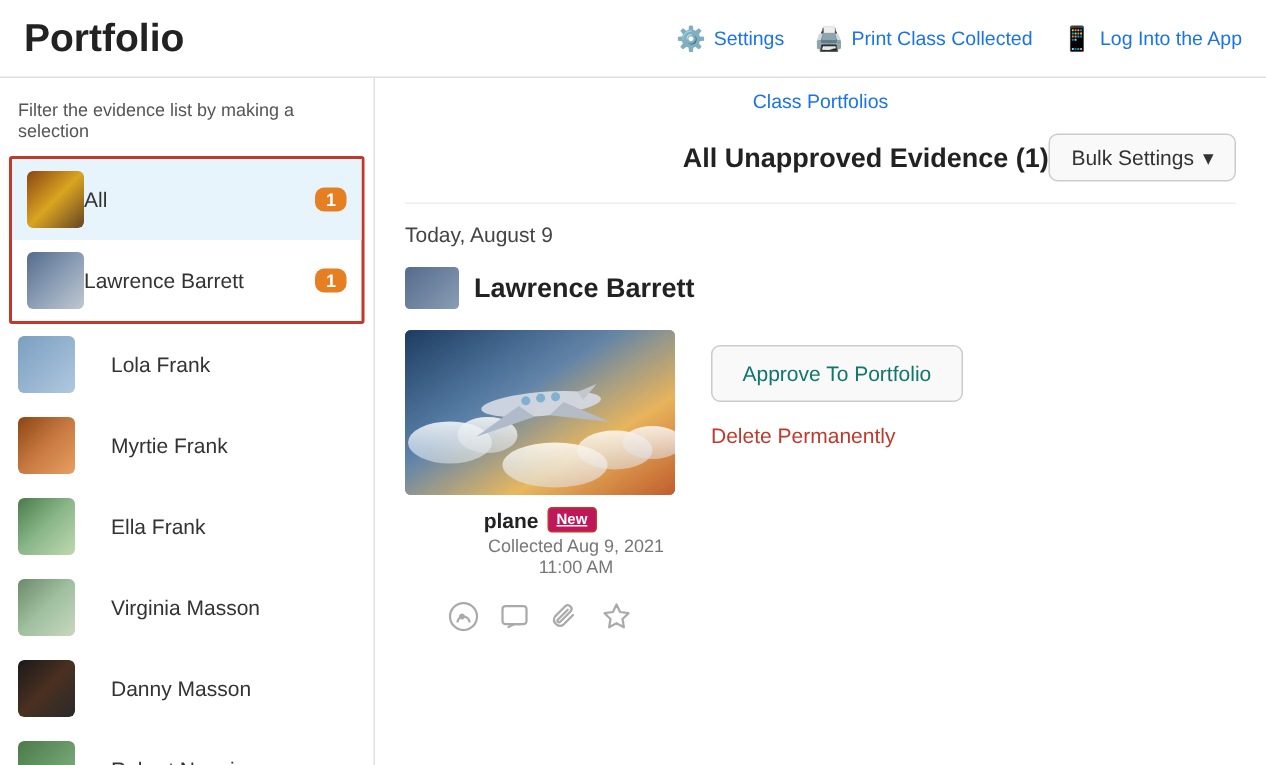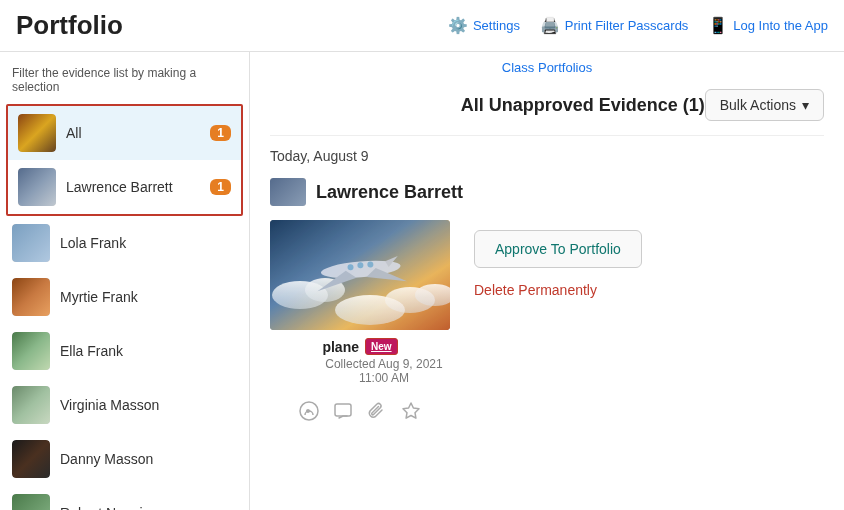--- a/index.html
+++ b/index.html
@@ -11,28 +11,28 @@
     .header-actions { display: flex; align-items: center; gap: 20px; }
     .header-action-item { display: flex; align-items: center; gap: 5px; color: #1a73e8; font-size: 13px; cursor: pointer; text-decoration: none; }
     .header-icon { font-size: 16px; }
 
     
     .main-layout { display: flex; height: calc(510px - 50px); }
 
     
     .sidebar { width: 250px; border-right: 1px solid #e0e0e0; padding: 10px 0; overflow-y: auto; flex-shrink: 0; }
     .sidebar-filter-text { font-size: 12px; color: #555; padding: 4px 12px 10px; }
-    .sidebar-item { display: flex; align-items: center; gap: 10px; padding: 8px 12px; cursor: pointer; position: relative; }
+    .sidebar-item { display: flex; align-items: center; gap: 24px; padding: 8px 12px; cursor: pointer; position: relative; }
     .sidebar-avatar { width: 38px; height: 38px; border-radius: 4px; overflow: hidden; flex-shrink: 0; background: #ccc; }
     .sidebar-name { flex: 1; font-size: 14px; color: #333; line-height: 1.3; }
     .badge { background: #e67e22; color: #fff; border-radius: 6px; font-size: 12px; padding: 1px 7px; font-weight: 600; }
 
     
     .sidebar-red-group { border: 2px solid #c0392b; margin: 0 6px; border-radius: 2px; }
-    .sidebar-red-item { display: flex; align-items: center; gap: 10px; padding: 8px 10px; cursor: pointer; }
+    .sidebar-red-item { display: flex; align-items: center; padding: 8px 10px; cursor: pointer; }
     .sidebar-red-item.highlight { background: #e8f4fb; }
 
     
     .content { flex: 1; padding: 0 20px; overflow-y: auto; }
     .content-top-bar { display: flex; justify-content: center; padding: 8px 0 4px; }
     .class-portfolios-link { color: #1a73e8; font-size: 13px; cursor: pointer; }
 
     .content-header { display: flex; align-items: center; justify-content: flex-end; padding: 10px 0 14px; border-bottom: 1px solid #eee; }
     .content-title { font-size: 18px; font-weight: 600; color: #222; }
     .bulk-actions-btn { display: flex; align-items: center; gap: 6px; border: 1px solid #ccc; border-radius: 6px; padding: 7px 14px; font-size: 14px; color: #333; cursor: pointer; background: #f9f9f9; }
@@ -69,21 +69,21 @@
 
   <div class="header">
     <div class="header-title">Portfolio</div>
     <div class="header-actions">
       <a class="header-action-item">
         <span class="header-icon">⚙️</span>
         <span>Settings</span>
       </a>
       <a class="header-action-item">
         <span class="header-icon">🖨️</span>
-        <span>Print Filter Passcards</span>
+        <span>Print Class Collected</span>
       </a>
       <a class="header-action-item">
         <span class="header-icon">📱</span>
         <span>Log Into the App</span>
       </a>
     </div>
   </div>
 
   <div class="main-layout">
 
@@ -148,21 +148,21 @@
     </div>
 
     <div class="content">
       <div class="content-top-bar">
         <span class="class-portfolios-link">Class Portfolios</span>
       </div>
 
       <div class="content-header">
         <div class="content-title">All Unapproved Evidence (1)</div>
         <button class="bulk-actions-btn">
-          <span>Bulk Actions</span>
+          <span>Bulk Settings</span>
           <span>▾</span>
         </button>
       </div>
 
       <div class="date-label">Today, August 9</div>
 
       <div class="student-section">
         <div class="student-name-row">
           <div class="student-thumb">
             <div style="width:36px;height:28px;background:linear-gradient(135deg,#556B8c,#8a9db5);border-radius:3px;"></div>

